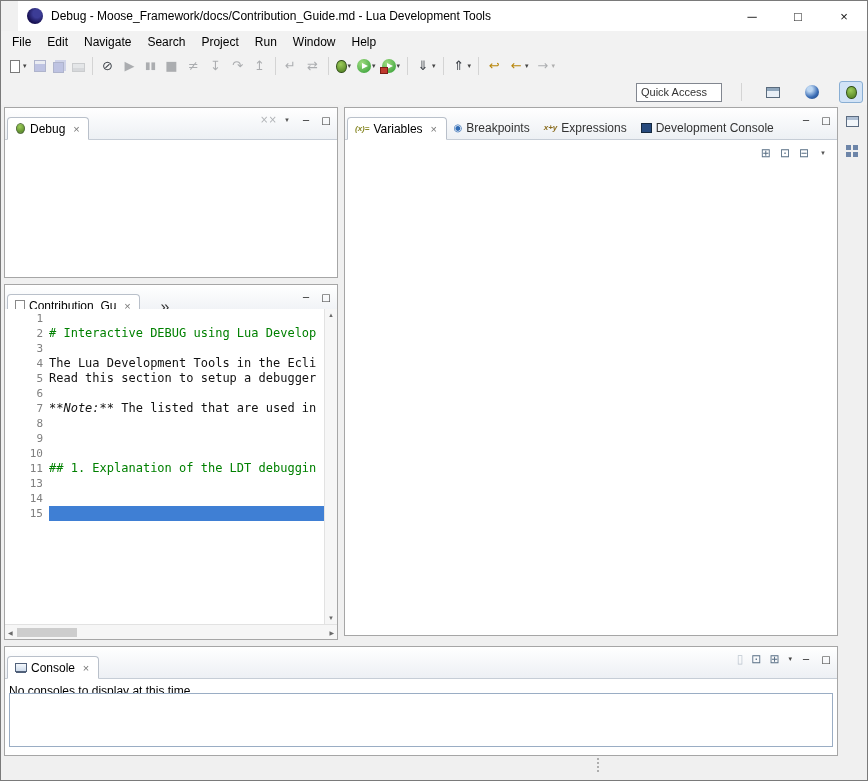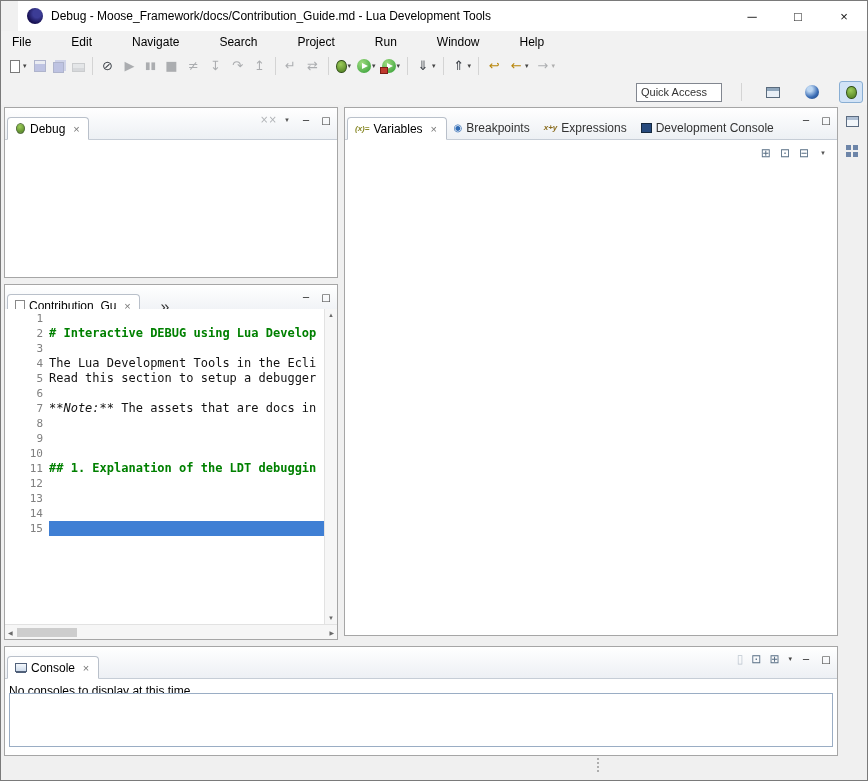--- a/index.html
+++ b/index.html
@@ -9,21 +9,21 @@
 
   
   .titlebar{height:30px;background:#fff;display:flex;align-items:center;margin-left:17px;}
   .app-icon{width:16px;height:16px;margin:0 8px 0 9px;border-radius:50%;
             background:radial-gradient(circle at 62% 35%, #3c3c96 0 28%, #181152 68%);}
   .title-text{font-size:12px;}
   .win-controls{margin-left:auto;display:flex;}
   .wbtn{width:46px;height:30px;display:flex;align-items:center;justify-content:center;font-size:13px;color:#111;}
 
   
-  .menubar{height:22px;background:#f2f2f2;display:flex;align-items:center;padding-left:3px;gap:24px;}
+  .menubar{height:22px;background:#f2f2f2;display:flex;align-items:center;padding-left:3px;}
   .menu-item{font-size:12px;padding:3px 8px;}
   .toolbar{height:26px;background:#f2f2f2;display:flex;align-items:center;padding:0 4px;}
   .row2{height:26px;background:#f2f2f2;display:flex;align-items:center;justify-content:flex-end;
         padding-right:4px;gap:15px;}
   .tbtn{height:22px;display:inline-flex;align-items:center;padding:0 2px;margin:0 1px;border-radius:3px;}
   .g{font-family:"DejaVu Sans",sans-serif;font-size:13px;line-height:16px;display:inline-block;
      width:16px;text-align:center;color:#3a3f46;}
   .g.sm{font-size:10px;width:14px;}
   .dis{opacity:.38;}
   .gold{color:#b8860b;}
@@ -92,21 +92,21 @@
   .vtb{font-size:12px;color:#5a7086;}
 
   
   .edbody{position:absolute;left:0;top:24px;right:0;bottom:0;background:#fff;}
   .edlines{position:absolute;left:0;top:2px;right:13px;bottom:15px;overflow:hidden;}
   .ed-line{display:flex;height:15px;align-items:center;}
   .ed-ann{width:15px;flex:none;height:15px;}
   .ed-num{width:23px;flex:none;text-align:right;color:#808080;font:11px "DejaVu Sans Mono",monospace;}
   .ed-text{flex:1;height:15px;line-height:15px;font:12px "DejaVu Sans Mono",monospace;
            white-space:pre;overflow:hidden;margin-left:6px;color:#111;}
-  .ed-line.h .ed-text{color:#008000;font-weight:bold;}
+  .ed-line.h .ed-text{color:#008000;font-weight:normal;}
   .ed-line.sel .ed-text{background:#3f7fd4;}
   .ed-em{font-style:italic;}
   .vscroll{position:absolute;right:0;top:0;bottom:15px;width:13px;background:#f6f6f6;border-left:1px solid #e2e2e2;
            display:flex;flex-direction:column;justify-content:space-between;align-items:center;
            padding:3px 0;font-size:6px;color:#6a6a6a;}
   .hscroll{position:absolute;left:0;right:0;bottom:0;height:15px;background:#f6f6f6;border-top:1px solid #e2e2e2;
            display:flex;align-items:center;font-size:6px;color:#6a6a6a;padding:0 3px;}
   .hthumb{width:60px;height:9px;background:#cdcdcd;margin-left:4px;}
   .hsp{flex:1;}
 
@@ -306,45 +306,40 @@
             <span class="ed-text">Read this section to setup a debugger</span>
           </div>
         <div class="ed-line">
             <span class="ed-ann"></span>
             <span class="ed-num">6</span>
             <span class="ed-text"></span>
           </div>
         <div class="ed-line">
             <span class="ed-ann"></span>
             <span class="ed-num">7</span>
-            <span class="ed-text"><span class="ed-em">**Note:**</span><span> The assets that are docs in</span></span>
+            <span class="ed-text"><span class="ed-em">**Note:**</span><span> The listed that are used in</span></span>
           </div>
         <div class="ed-line">
             <span class="ed-ann"></span>
             <span class="ed-num">8</span>
           </div>
         <div class="ed-line">
             <span class="ed-ann"></span>
             <span class="ed-num">9</span>
             <span class="ed-text"></span>
           </div>
         <div class="ed-line">
             <span class="ed-ann"></span>
             <span class="ed-num">10</span>
             <span class="ed-text"></span>
           </div>
         <div class="ed-line h">
             <span class="ed-ann"></span>
             <span class="ed-num">11</span>
             <span class="ed-text">## 1. Explanation of the LDT debuggin</span>
-          </div>
-        <div class="ed-line">
-            <span class="ed-ann"></span>
-            <span class="ed-num">12</span>
-            <span class="ed-text"></span>
           </div>
         <div class="ed-line">
             <span class="ed-ann"></span>
             <span class="ed-num">13</span>
           </div>
         <div class="ed-line">
             <span class="ed-ann"></span>
             <span class="ed-num">14</span>
             <span class="ed-text"></span>
           </div>

